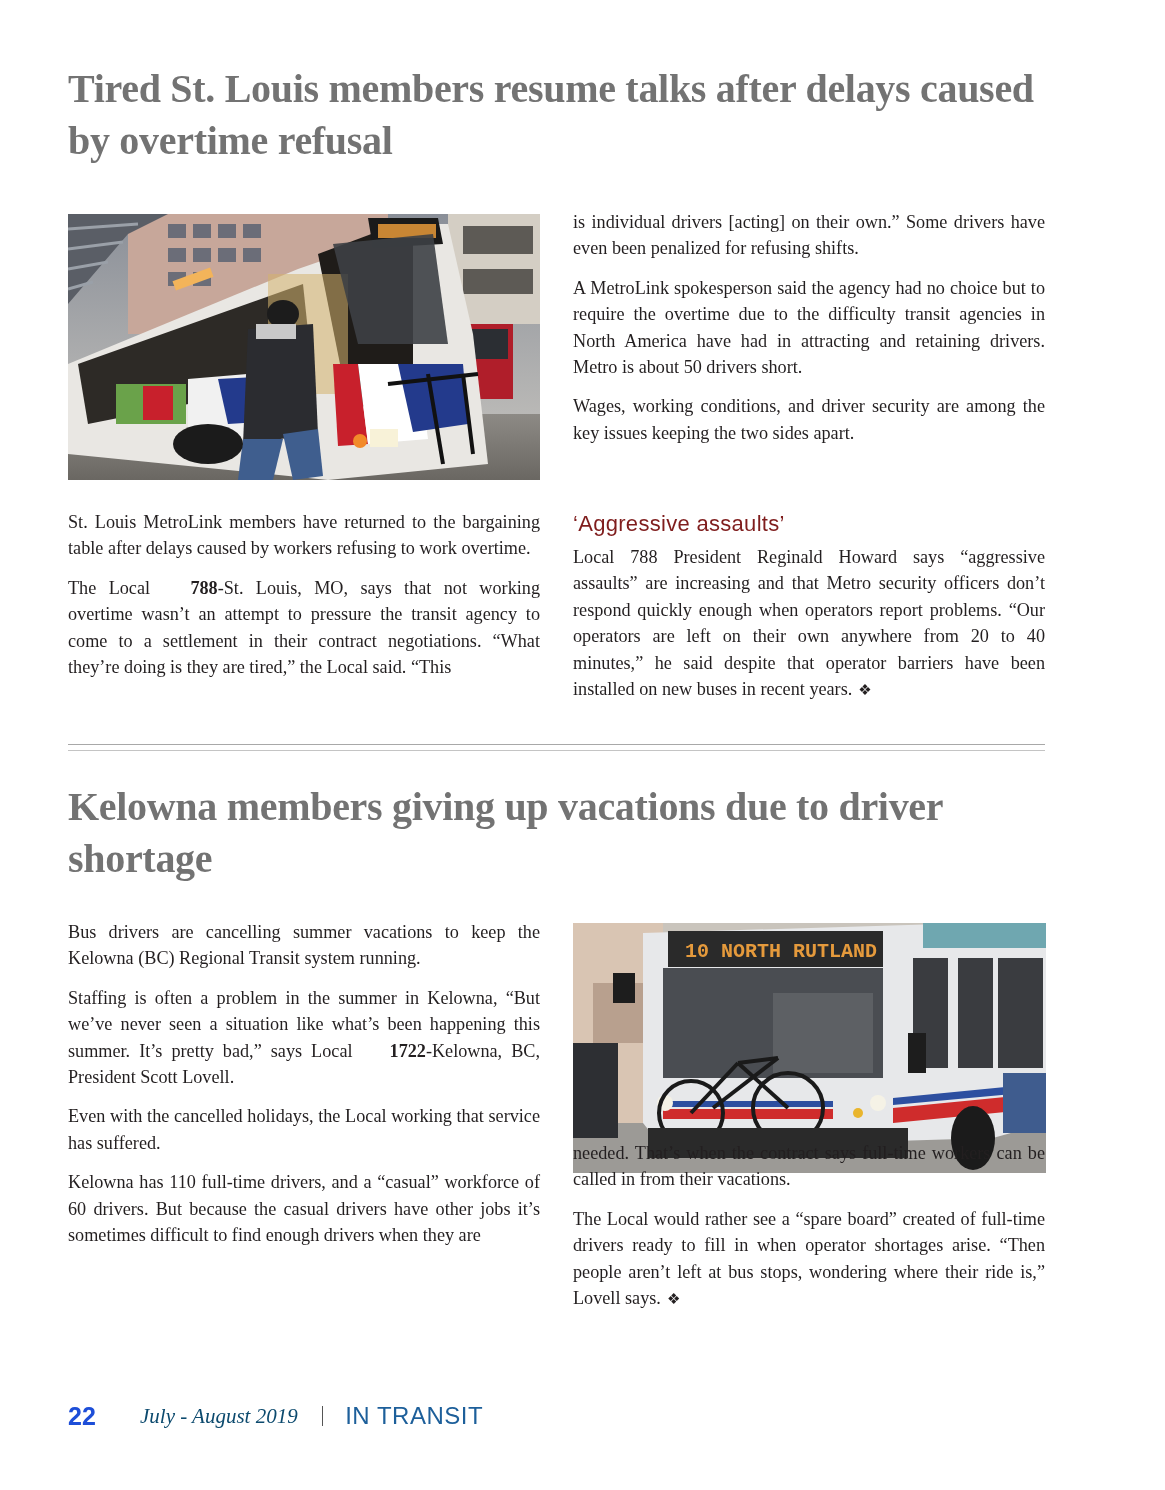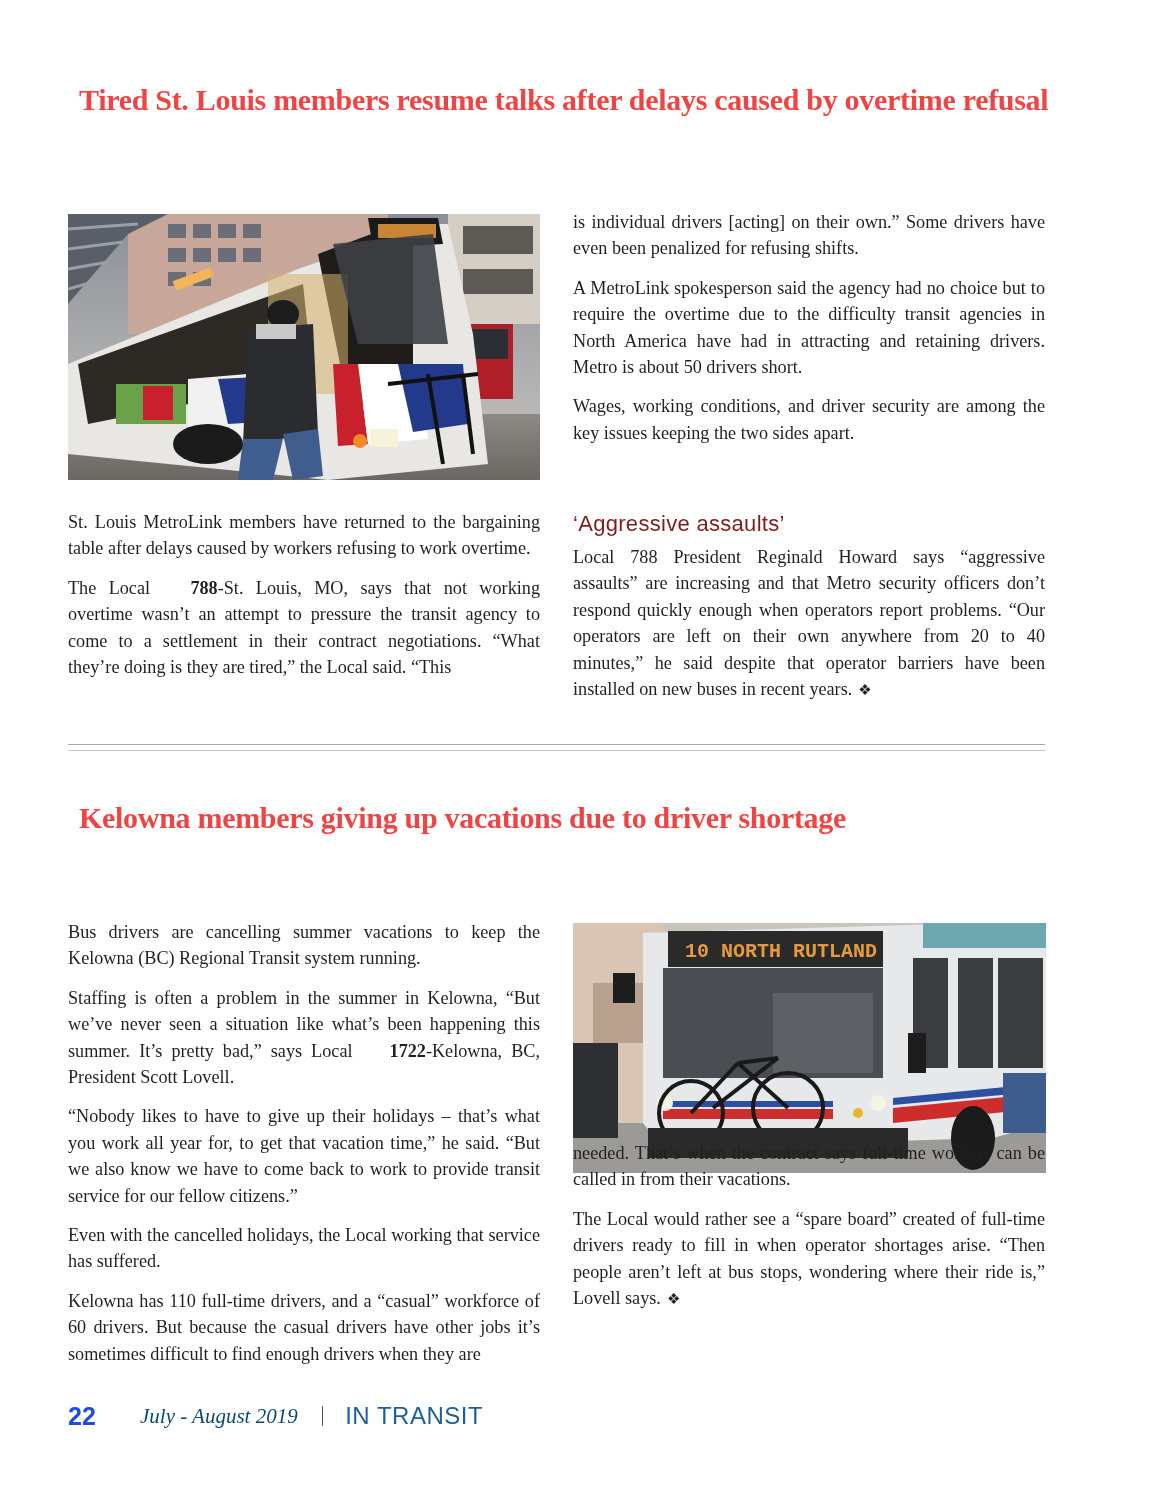--- a/index.html
+++ b/index.html
@@ -18,26 +18,26 @@
     .page {
       position: absolute;
       left: 0; top: 0;
       width: 1165px;
       height: 1490px;
     }
     .headline {
       position: absolute;
       left: 68px;
       width: 990px;
-      margin: 11px;
+      margin: 0;
       font-family: "Liberation Serif", "DejaVu Serif", serif;
       font-weight: bold;
-      font-size: 30px;
+      font-size: 40px;
       line-height: 52px;
-      color: #ef4444;
+      color: #737373;
       letter-spacing: -0.3px;
     }
     .col {
       position: absolute;
       width: 472px;
       font-size: 18.2px;
       line-height: 26.4px;
       text-align: justify;
       color: #231f20;
     }
@@ -217,21 +217,20 @@
     <p class="last"><span>Local 788 President Reginald Howard says “aggressive assaults” are increasing and that Metro security officers don’t respond quickly enough when operators report problems. “Our operators are left on their own anywhere from 20 to 40 minutes,” he said despite that operator barriers have been installed on new buses in recent years.</span><span class="endmark">❖</span></p>
   </div>
 
   <div class="divider" style="top:744px;"></div>
 
   <h1 class="headline" style="top:781px;">Kelowna members giving up vacations due to driver shortage</h1>
 
   <div class="col" style="left:68px; top:919px;">
     <p>Bus drivers are cancelling summer vacations to keep the Kelowna (BC) Regional Transit system running.</p>
     <p><span>Staffing is often a problem in the summer in Kelowna, “But we’ve never seen a situation like what’s been happening this summer. It’s pretty bad,” says Local </span><b>1722</b><span>-Kelowna, BC, President Scott Lovell.</span></p>
-    <p>“Nobody likes to have to give up their holidays – that’s what you work all year for, to get that vacation time,” he said. “But we also know we have to come back to work to provide transit service for our fellow citizens.”</p>
     <p>Even with the cancelled holidays, the Local working that service has suffered.</p>
     <p class="last">Kelowna has 110 full-time drivers, and a “casual” workforce of 60 drivers. But because the casual drivers have other jobs it’s sometimes difficult to find enough drivers when they are</p>
   </div>
 
   <div class="photo" style="left:573px; top:923px; width:473px; height:258px;">
     <svg width="473" height="250" viewBox="0 0 473 250" xmlns="http://www.w3.org/2000/svg">
       <rect width="473" height="250" fill="#c9c4bc"></rect>
 
       <rect x="0" y="0" width="90" height="200" fill="#d9c5b3"></rect>
       <rect x="20" y="60" width="50" height="60" fill="#b8a08e"></rect>

